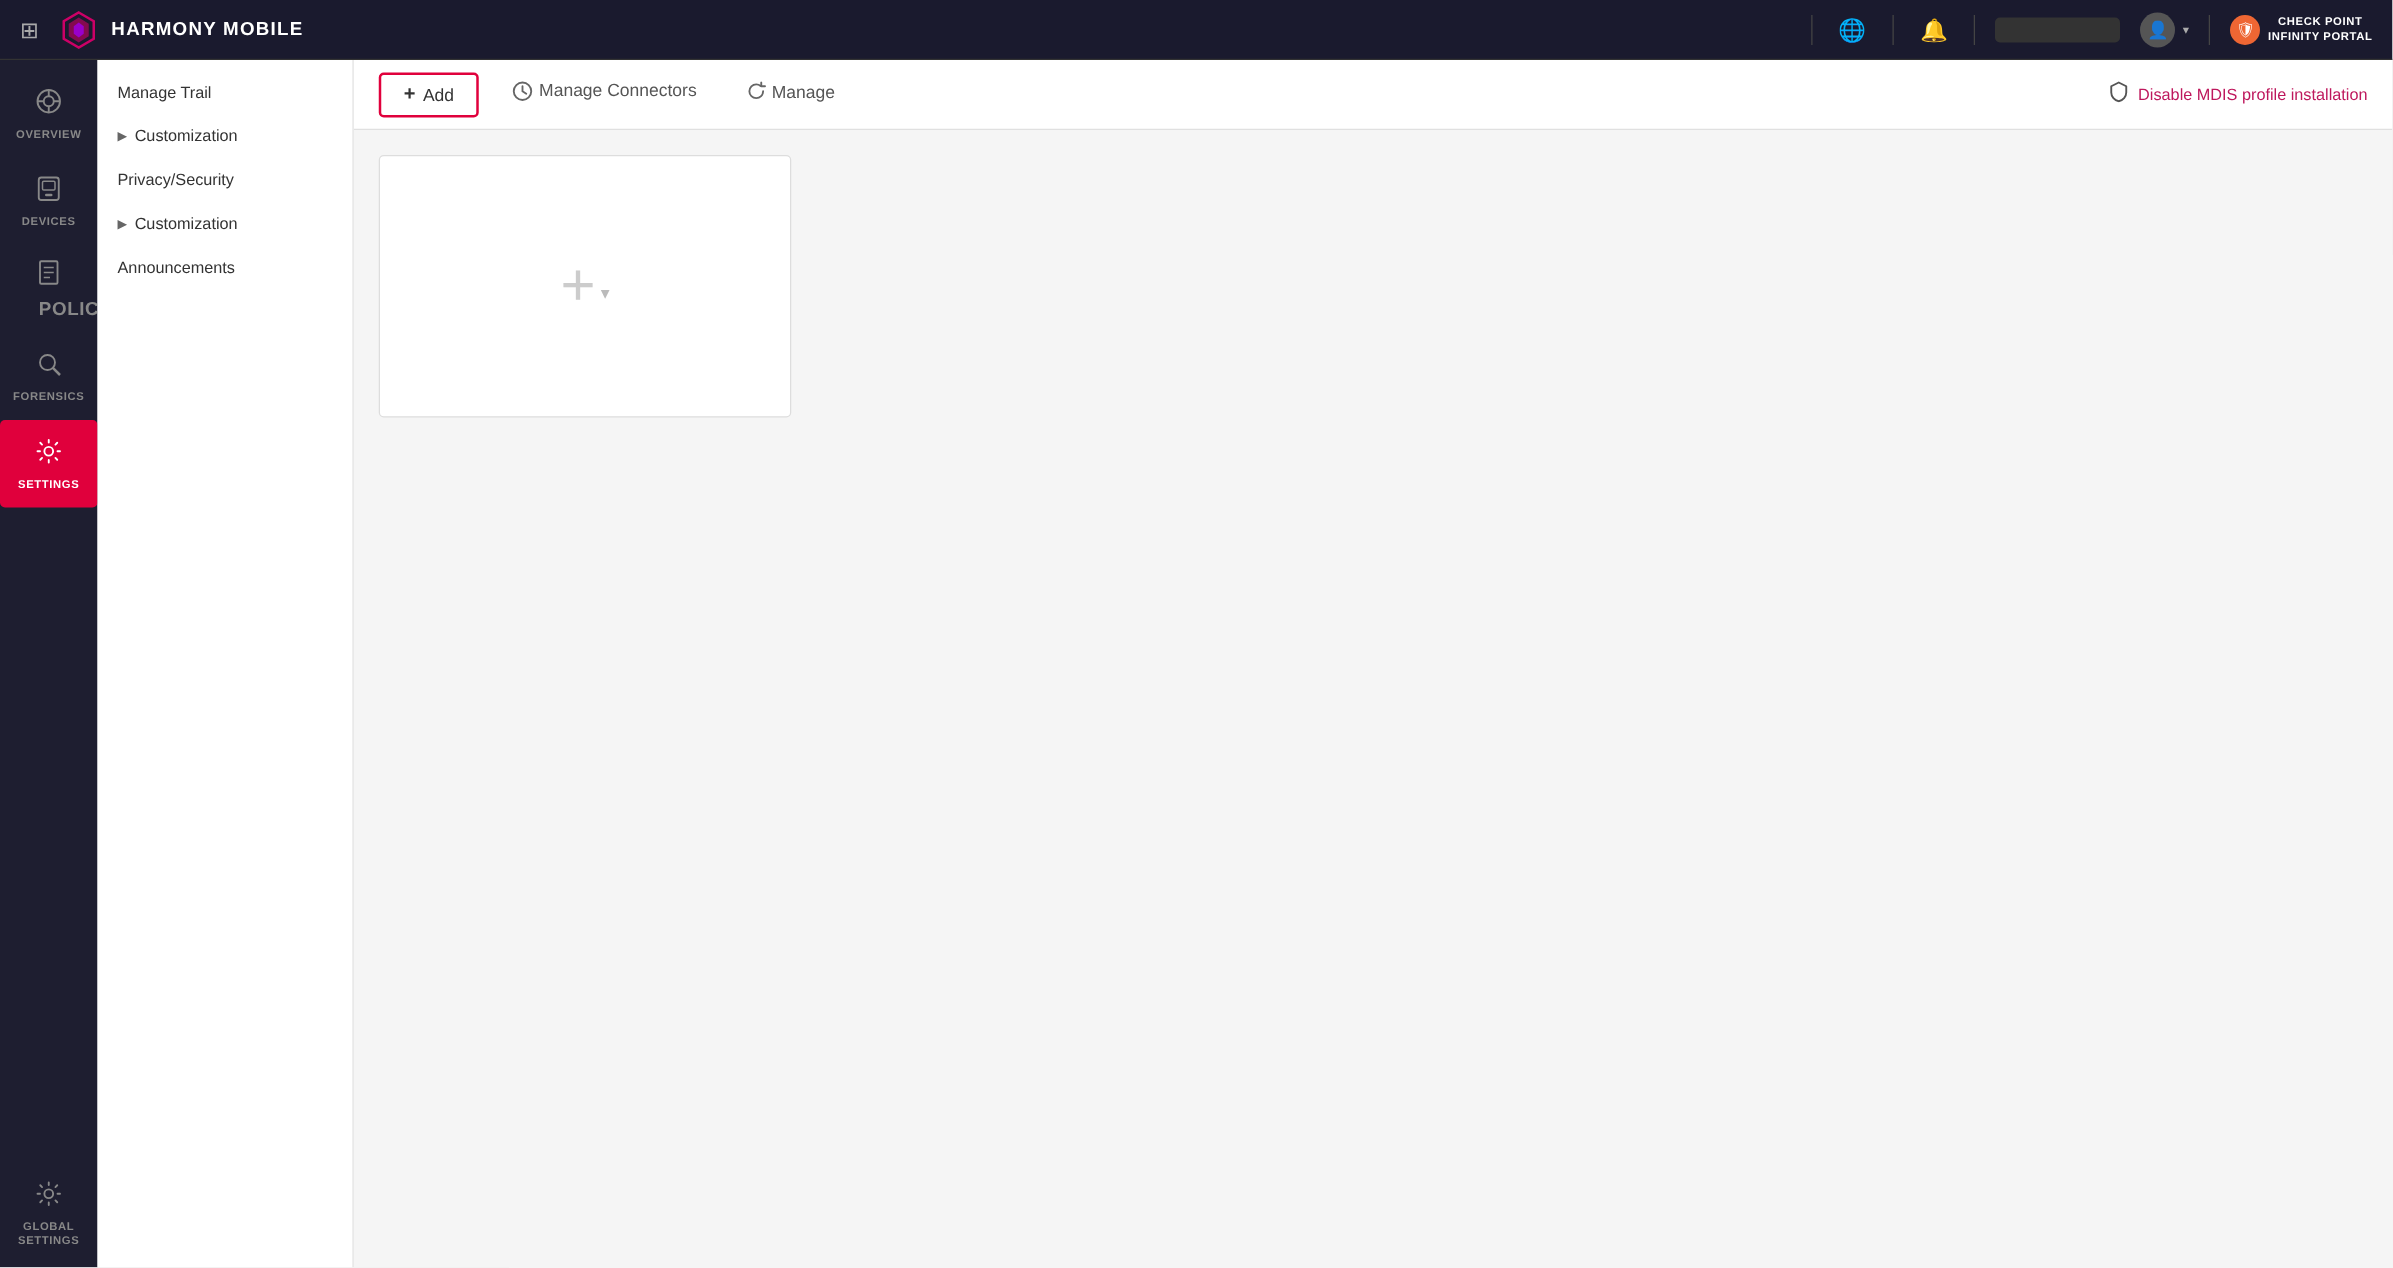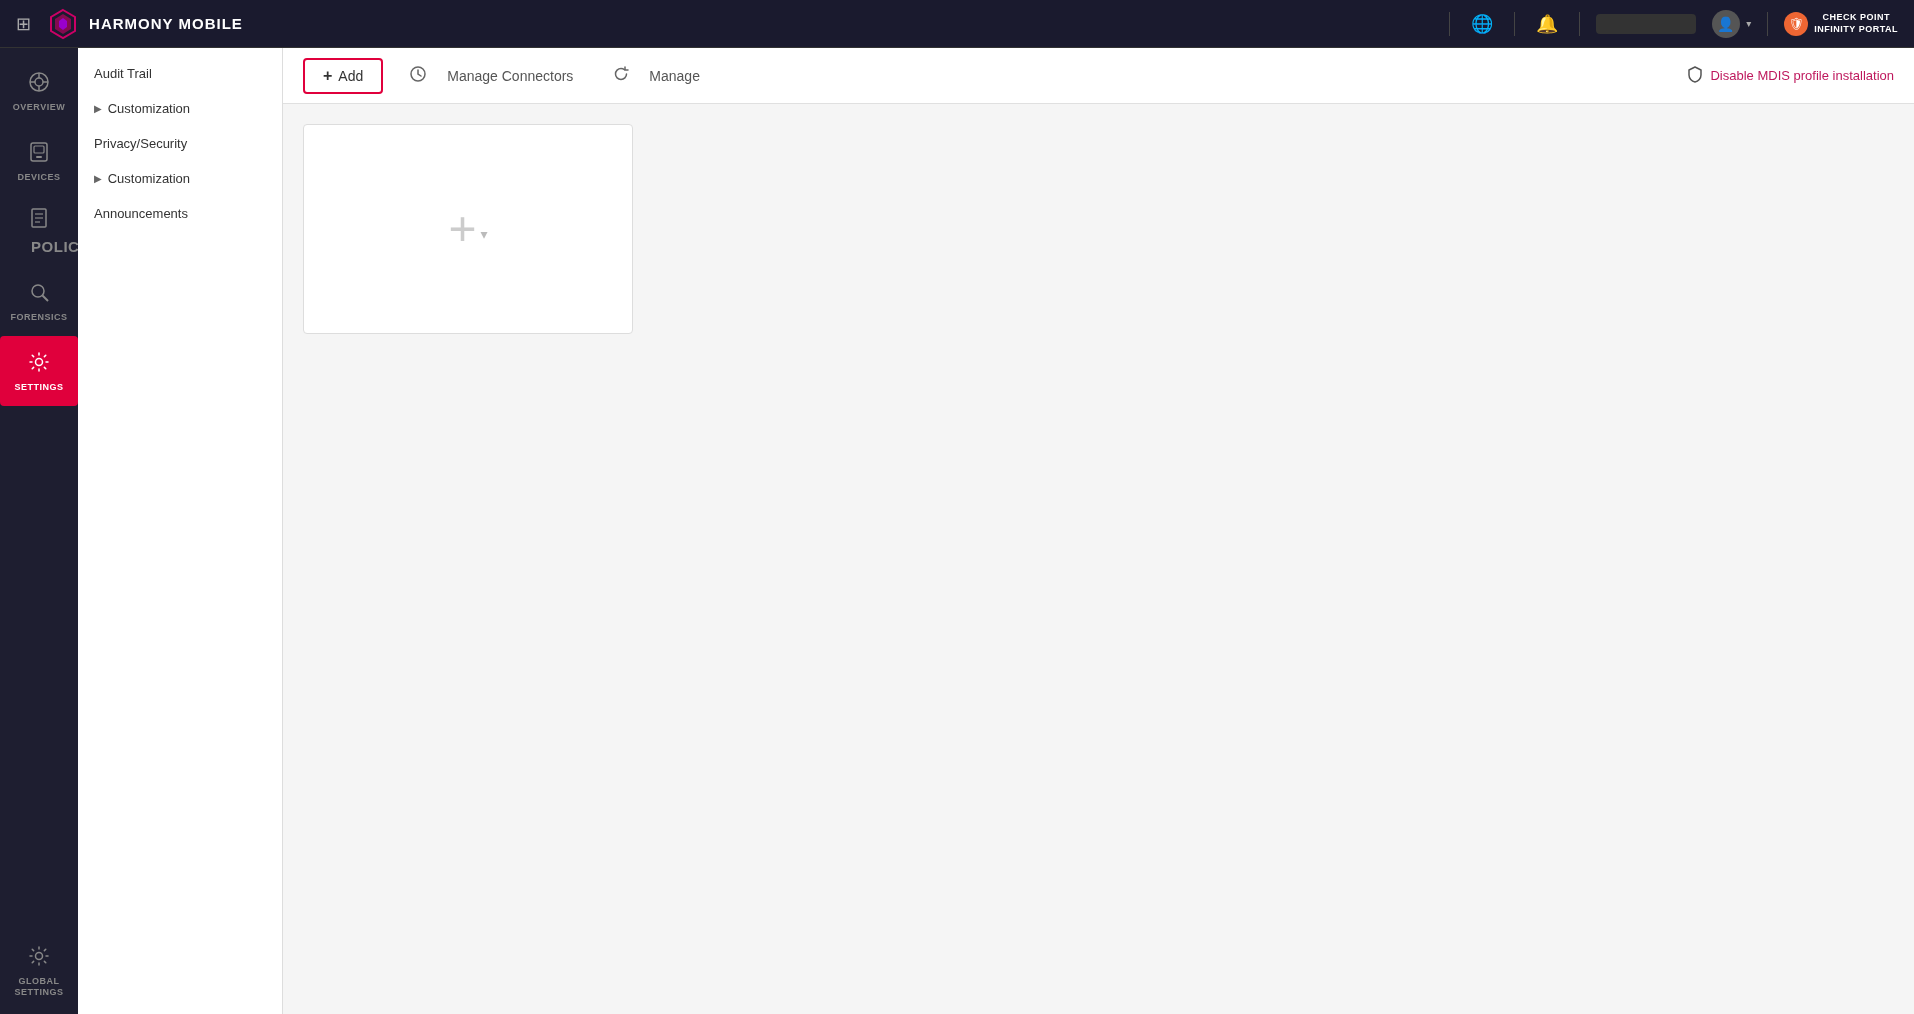--- a/index.html
+++ b/index.html
@@ -207,22 +207,21 @@
       border-radius: 4px;
       background: #fff;
       color: #333;
       font-size: 14px;
       cursor: pointer;
       font-weight: 500;
     }
     .btn-add .plus-icon { color: #333; font-size: 16px; font-weight: bold; }
     .toolbar-btn {
       display: flex;
-      align-items: center;
-      gap: 20px;
+      gap: 4px;
       padding: 7px 14px;
       border: none;
       background: transparent;
       color: #555;
       font-size: 14px;
       cursor: pointer;
       border-radius: 4px;
     }
     .toolbar-btn .btn-icon { font-size: 16px; color: #666; }
     .toolbar-spacer { flex: 1; }
@@ -374,21 +373,21 @@
             <path d="M11 2v2M11 18v2M2 11h2M18 11h2M4.22 4.22l1.42 1.42M16.36 16.36l1.42 1.42M4.22 17.78l1.42-1.42M16.36 5.64l1.42-1.42" stroke="#888" stroke-width="1.5" stroke-linecap="round"></path>
           </svg>
         </span>
         <span style="font-size:9px;color:#888;text-align:center;line-height:1.2;">GLOBAL<br>SETTINGS</span>
       </div>
     </div>
   </div>
 
   <div class="sidebar">
     <div class="sidebar-item">
-      <span>Audit Trail</span>
+      <span>Manage Trail</span>
     </div>
     <div class="sidebar-item">
       <span class="chevron">▶</span>
       <span>Customization</span>
     </div>
     <div class="sidebar-item">
       <span>Privacy/Security</span>
     </div>
     <div class="sidebar-item">
       <span class="chevron">▶</span>

